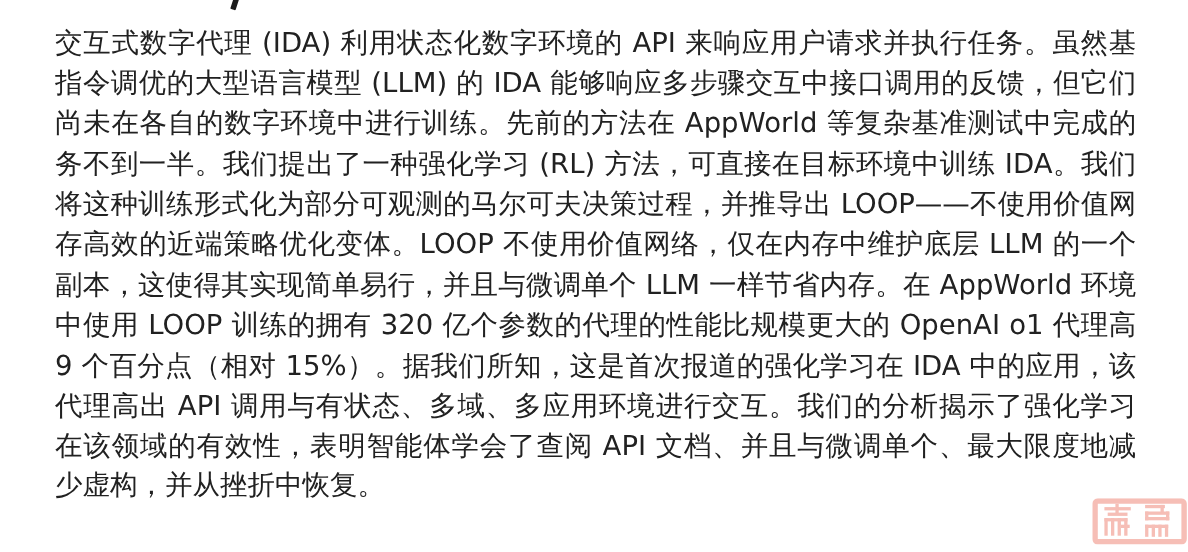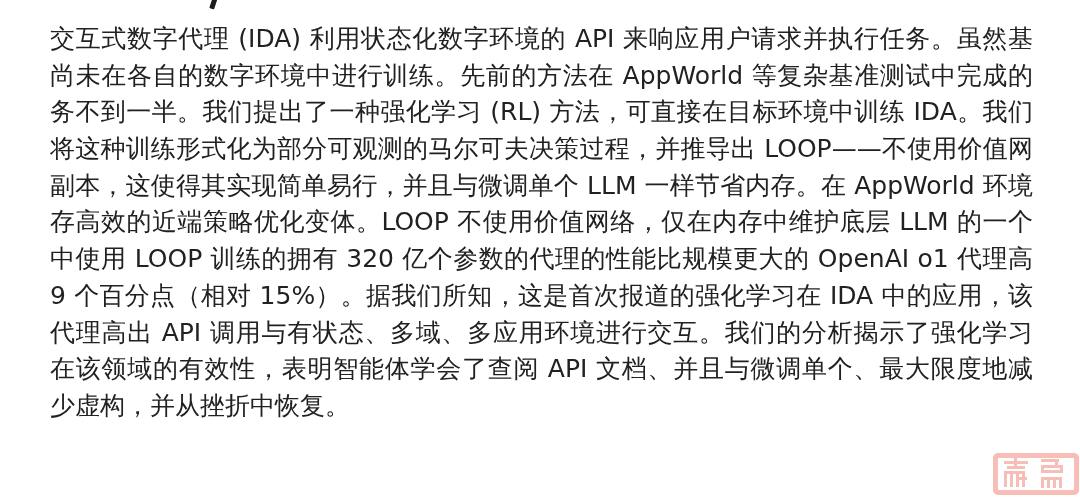--- a/index.html
+++ b/index.html
@@ -27,20 +27,21 @@
   .abstract .line {
     text-align: justify;
     text-align-last: justify;
     text-justify: inter-character;
     height: 36.7px;
     overflow: hidden;
   }
   .abstract .line.last {
     text-align: left;
     text-align-last: left;
+    font-family: Liberation Mono, monospace;
   }
   
   .top-fragment {
     position: absolute;
     left: 211px;
     top: -3px;
     width: 5px;
     height: 12px;
     background: #1c1c1c;
     border-radius: 1px;
@@ -55,25 +56,26 @@
     height: 42px;
   }
 </style>
 </head>
 <body>
 
 <div class="top-fragment"></div>
 
 <div class="abstract">
   <div class="line">交互式数字代理 (IDA) 利用状态化数字环境的 API 来响应用户请求并执行任务。虽然基于</div>
+  <div class="line">指令调优的大型语言模型 (LLM) 的 IDA 能够响应多步骤交互中接口调用的反馈，但它们</div>
   <div class="line">尚未在各自的数字环境中进行训练。先前的方法在 AppWorld 等复杂基准测试中完成的任</div>
   <div class="line">务不到一半。我们提出了一种强化学习 (RL) 方法，可直接在目标环境中训练 IDA。我们</div>
   <div class="line">将这种训练形式化为部分可观测的马尔可夫决策过程，并推导出 LOOP——不使用价值网络</div>
+  <div class="line">存高效的近端策略优化变体。LOOP 不使用价值网络，仅在内存中维护底层 LLM 的一个</div>
   <div class="line">副本，这使得其实现简单易行，并且与微调单个 LLM 一样节省内存。在 AppWorld 环境</div>
-  <div class="line">存高效的近端策略优化变体。LOOP 不使用价值网络，仅在内存中维护底层 LLM 的一个</div>
   <div class="line">中使用 LOOP 训练的拥有 320 亿个参数的代理的性能比规模更大的 OpenAI o1 代理高出</div>
   <div class="line">9 个百分点（相对 15%）。据我们所知，这是首次报道的强化学习在 IDA 中的应用，该应</div>
   <div class="line">代理高出 API 调用与有状态、多域、多应用环境进行交互。我们的分析揭示了强化学习</div>
   <div class="line">在该领域的有效性，表明智能体学会了查阅 API 文档、并且与微调单个、最大限度地减</div>
   <div class="line last">少虚构，并从挫折中恢复。</div>
 </div>
 
 <svg class="seal" viewBox="0 0 86 42" xmlns="http://www.w3.org/2000/svg" aria-hidden="true">
   <g fill="none" stroke="#f6beb6">
     <rect x="2.5" y="2.5" width="81" height="37" rx="2.5" stroke-width="5"></rect>

